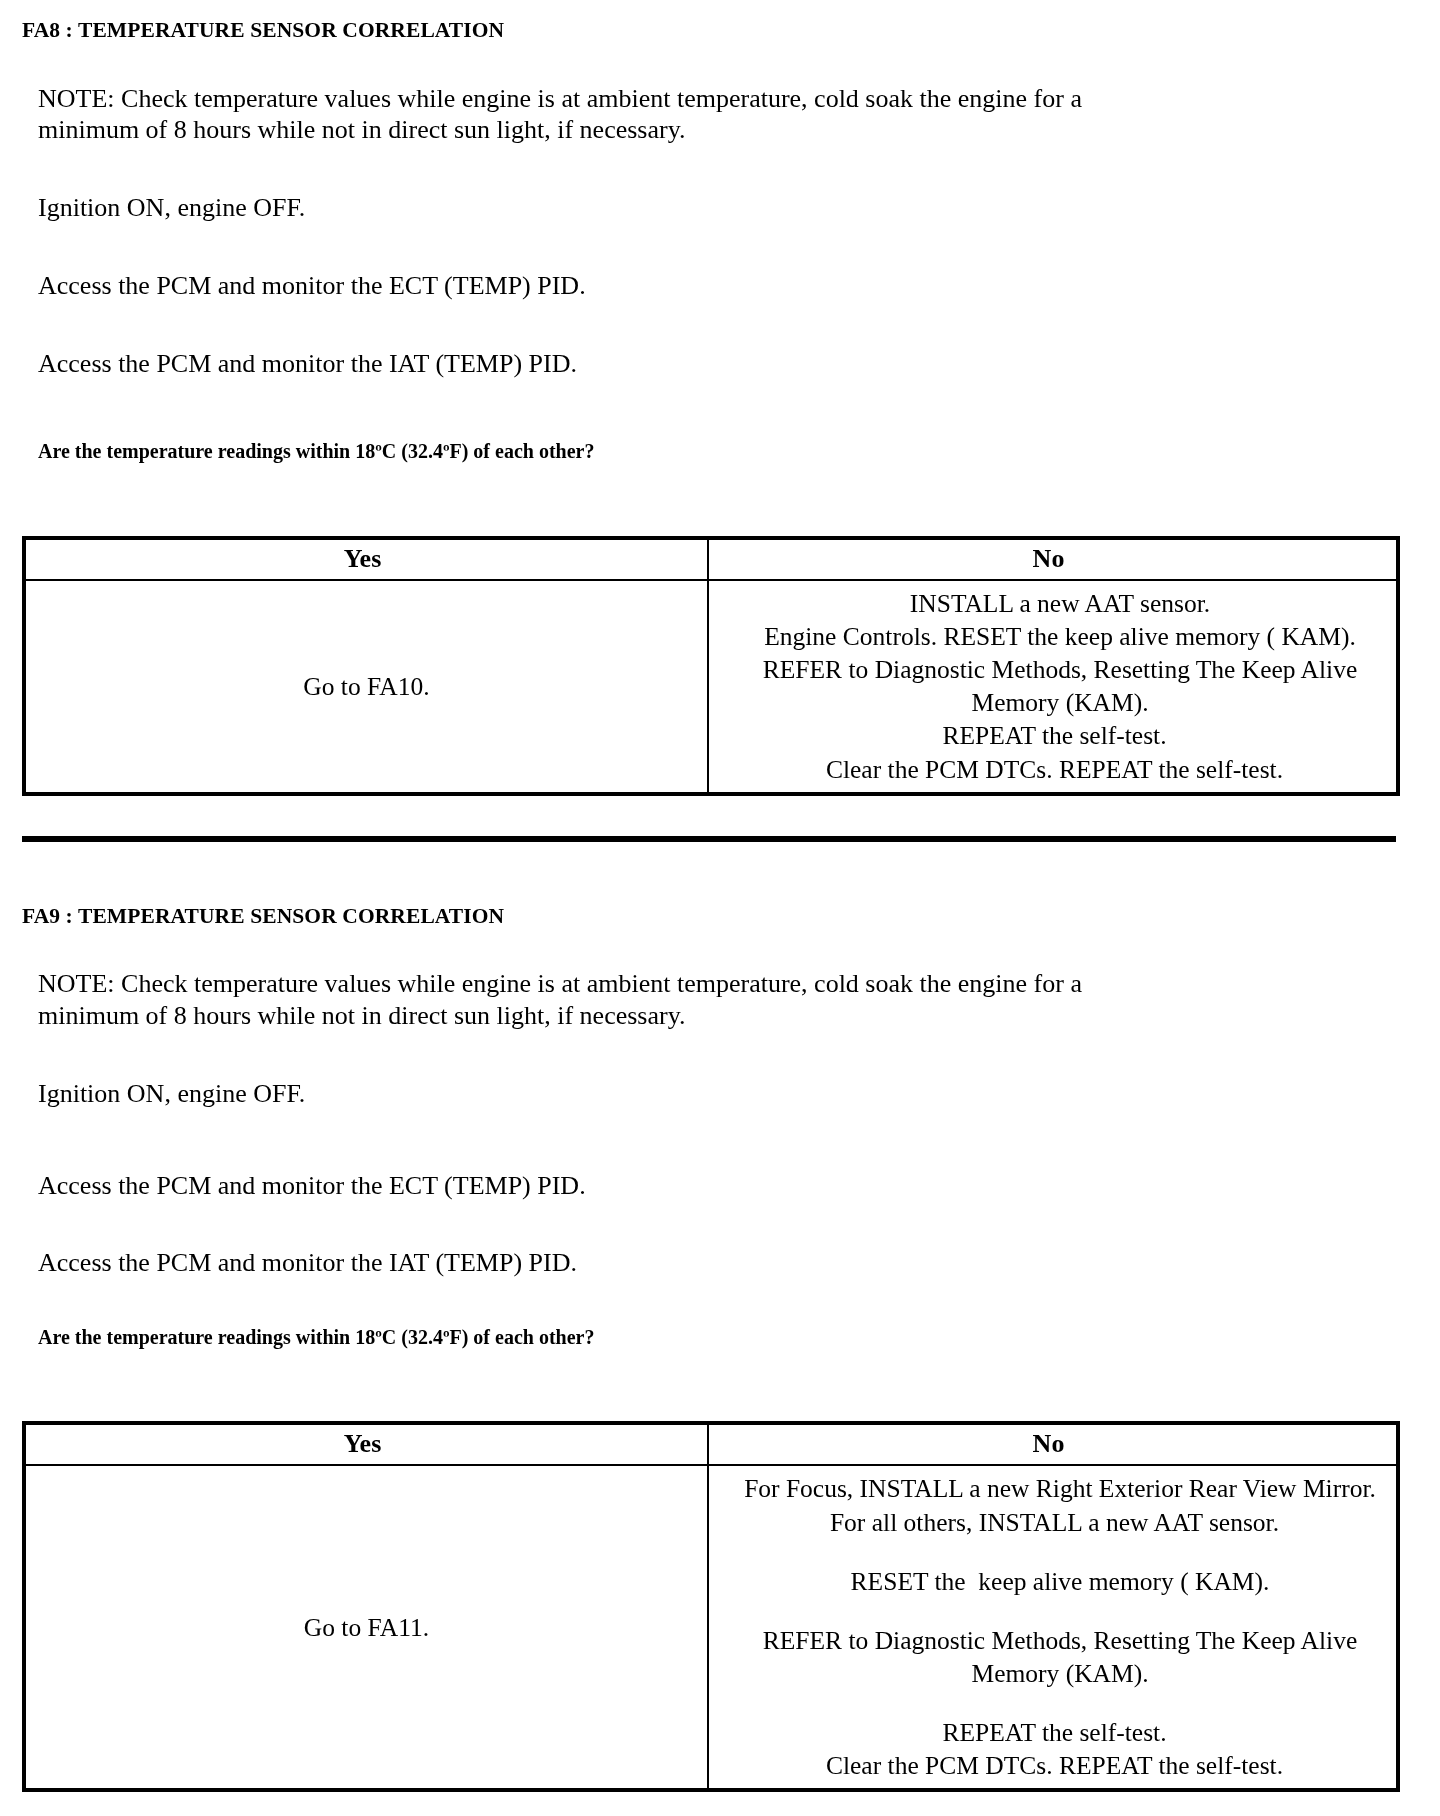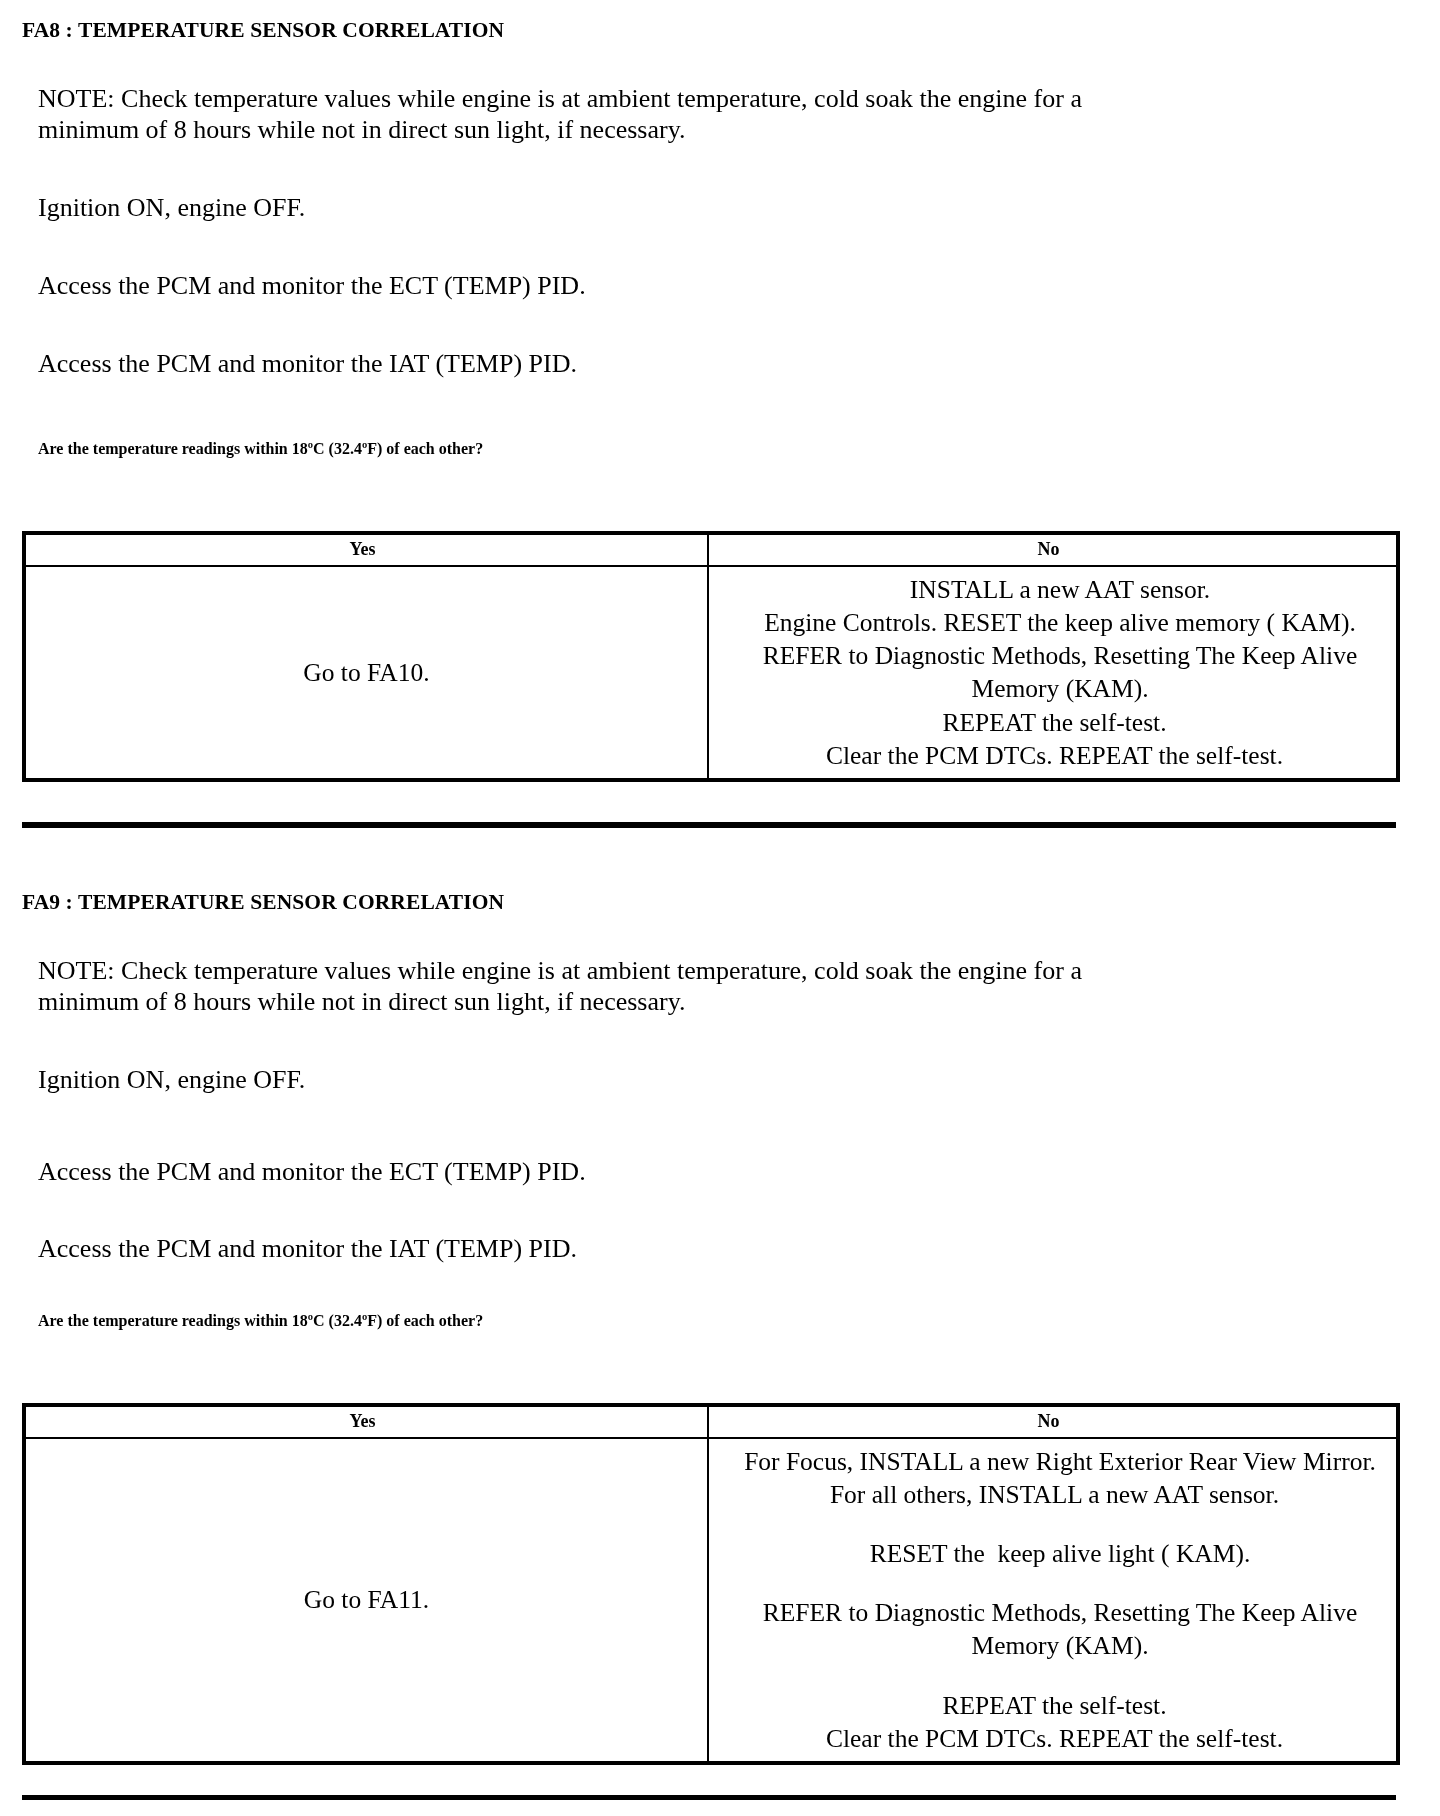--- a/index.html
+++ b/index.html
@@ -38,21 +38,21 @@
 
   .para {
     font-size: 26px;
     line-height: 1.22;
     margin: 16px;
     font-weight: normal;
   }
 
   .para.bold {
     font-weight: bold;
-    font-size: 16px;
+    font-size: 20px;
   }
 
   .gap-14 { height: 14px; }
   .gap-18 { height: 18px; }
   .gap-24 { height: 24px; }
   .gap-30 { height: 30px; }
   .gap-40 { height: 40px; }
   .gap-56 { height: 56px; }
   .gap-62 { height: 62px; }
 
@@ -63,21 +63,21 @@
     border-collapse: collapse;
     table-layout: fixed;
     border: 4px solid #000;
   }
   .decision-table col.c-yes { width: 684px; }
   .decision-table col.c-no  { width: 690px; }
 
   .decision-table th {
     border: 2px solid #000;
     border-top: none;
-    font-size: 18px;
+    font-size: 26px;
     font-weight: bold;
     text-align: center;
     padding: 4px 8px 6px 0;
     line-height: 1.12;
   }
   .decision-table td {
     border: 2px solid #000;
     border-bottom: none;
     vertical-align: middle;
     font-size: 25.5px;
@@ -190,21 +190,21 @@
         <th>No</th>
       </tr>
     </thead>
     <tbody>
       <tr>
         <td class="yes-cell">Go to FA11.</td>
         <td class="no-cell">
           <span class="no-line indent">For Focus, INSTALL a new Right Exterior Rear View Mirror.</span>
           <span class="no-line">For all others, INSTALL a new AAT sensor.</span>
           <span class="no-line spacer"></span>
-          <span class="no-line indent">RESET the  keep alive light ( KAM).</span>
+          <span class="no-line indent">RESET the  keep alive memory ( KAM).</span>
           <span class="no-line spacer"></span>
           <span class="no-line indent">REFER to Diagnostic Methods, Resetting The Keep Alive Memory (KAM).</span>
           <span class="no-line spacer"></span>
           <span class="no-line">REPEAT the self-test.</span>
           <span class="no-line">Clear the PCM DTCs. REPEAT the self-test.</span>
         </td>
       </tr>
     </tbody>
   </table>
 

